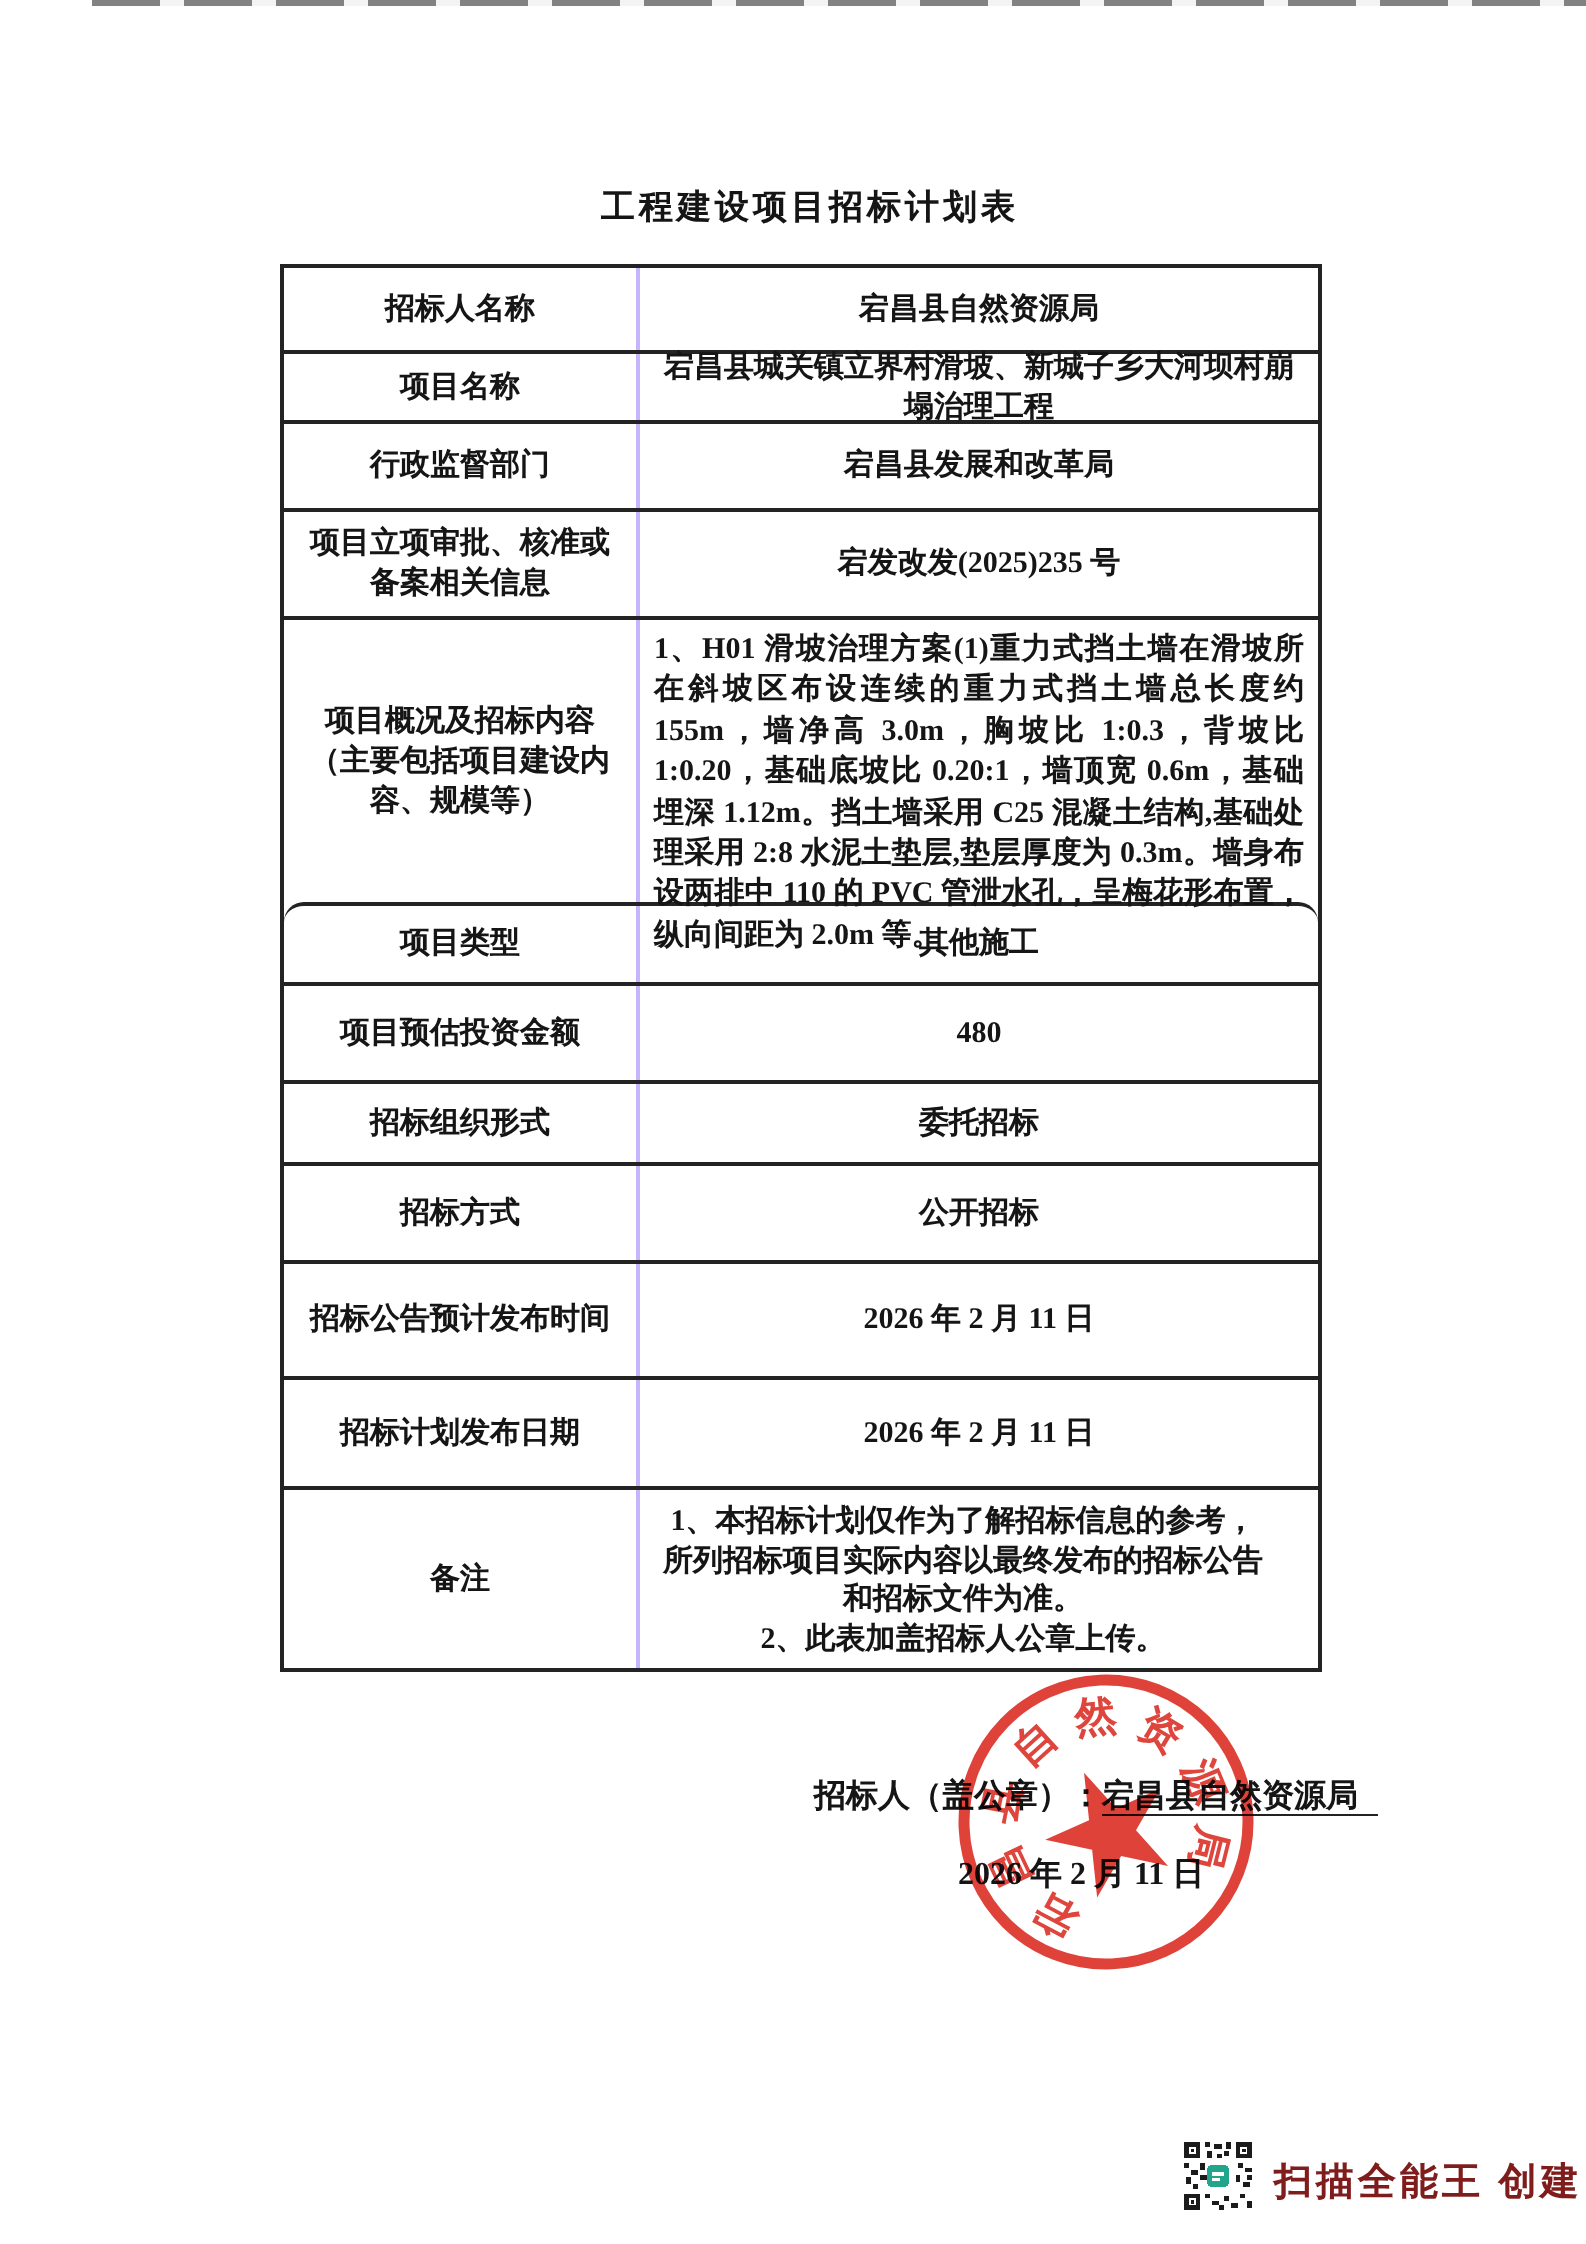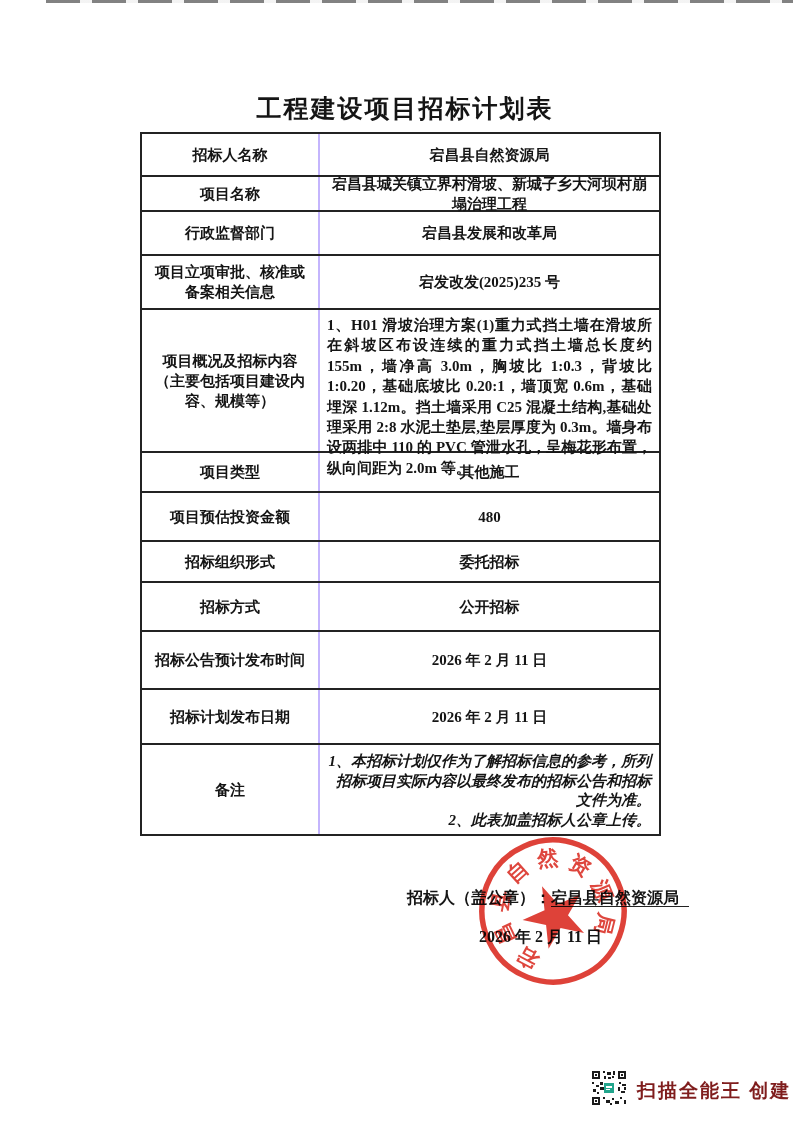--- a/index.html
+++ b/index.html
@@ -11,41 +11,41 @@
   }
   
   .scan-artifact{
     position:absolute;top:0;left:46px;width:747px;height:3px;
     background:repeating-linear-gradient(90deg,
       rgba(45,45,45,.85) 0 34px, rgba(45,45,45,.08) 34px 46px);
     opacity:.7;
   }
   .doc-title{
     position:absolute;top:92px;left:140px;width:530px;
-    text-align:center;font-size:25px;font-weight:bold;letter-spacing:2px;
+    text-align:center;font-size:17px;font-weight:bold;letter-spacing:2px;
   }
   
   .tender-table{
     position:absolute;left:140px;top:132px;width:517px;
     border:2px solid #232323;
   }
   .trow{display:flex;box-sizing:border-box;border-top:2px solid #232323;}
   .trow:first-child{border-top:none;}
   .cell{box-sizing:border-box;display:flex;align-items:center;justify-content:center;
         font-size:15px;font-weight:600;line-height:20px;}
   .label{width:178px;border-right:2px solid #c4b5fd;text-align:center;
          padding:2px 6px;flex:none;}
   .value{flex:1;text-align:center;padding:2px 8px;}
   .value.para{display:block;text-align:justify;padding:5px 7px 3px 7px;
               line-height:20.4px;}
-  .value.notes{display:block;text-align:right;padding:7px 8px 4px 8px;
-               line-height:19.5px;font-style:italic;}
+  .value.notes{display:block;text-align:center;padding:7px 24px 4px 8px;
+               line-height:19.5px;}
   .value.notes p{margin:0;}
   .r0{height:41px;} .r1{height:35px;} .r2{height:44px;} .r3{height:54px;}
-  .r4{height:143px;} .r5{height:40px;} .r6{height:49px;} .r7{height:41px;}
+  .r4{height:143px;} .r5{height:40px;border-radius:10px;} .r6{height:49px;} .r7{height:41px;}
   .r8{height:49px;} .r9{height:58px;} .r10{height:55px;} .r11{height:91px;}
   
   .sig-line{
     position:absolute;left:407px;top:888px;font-size:16px;font-weight:600;
     white-space:nowrap;
   }
   .sig-org{border-bottom:1.6px solid #222;padding-right:10px;}
   .sig-date{
     position:absolute;left:479px;top:927px;font-size:16px;font-weight:600;
     white-space:nowrap;

